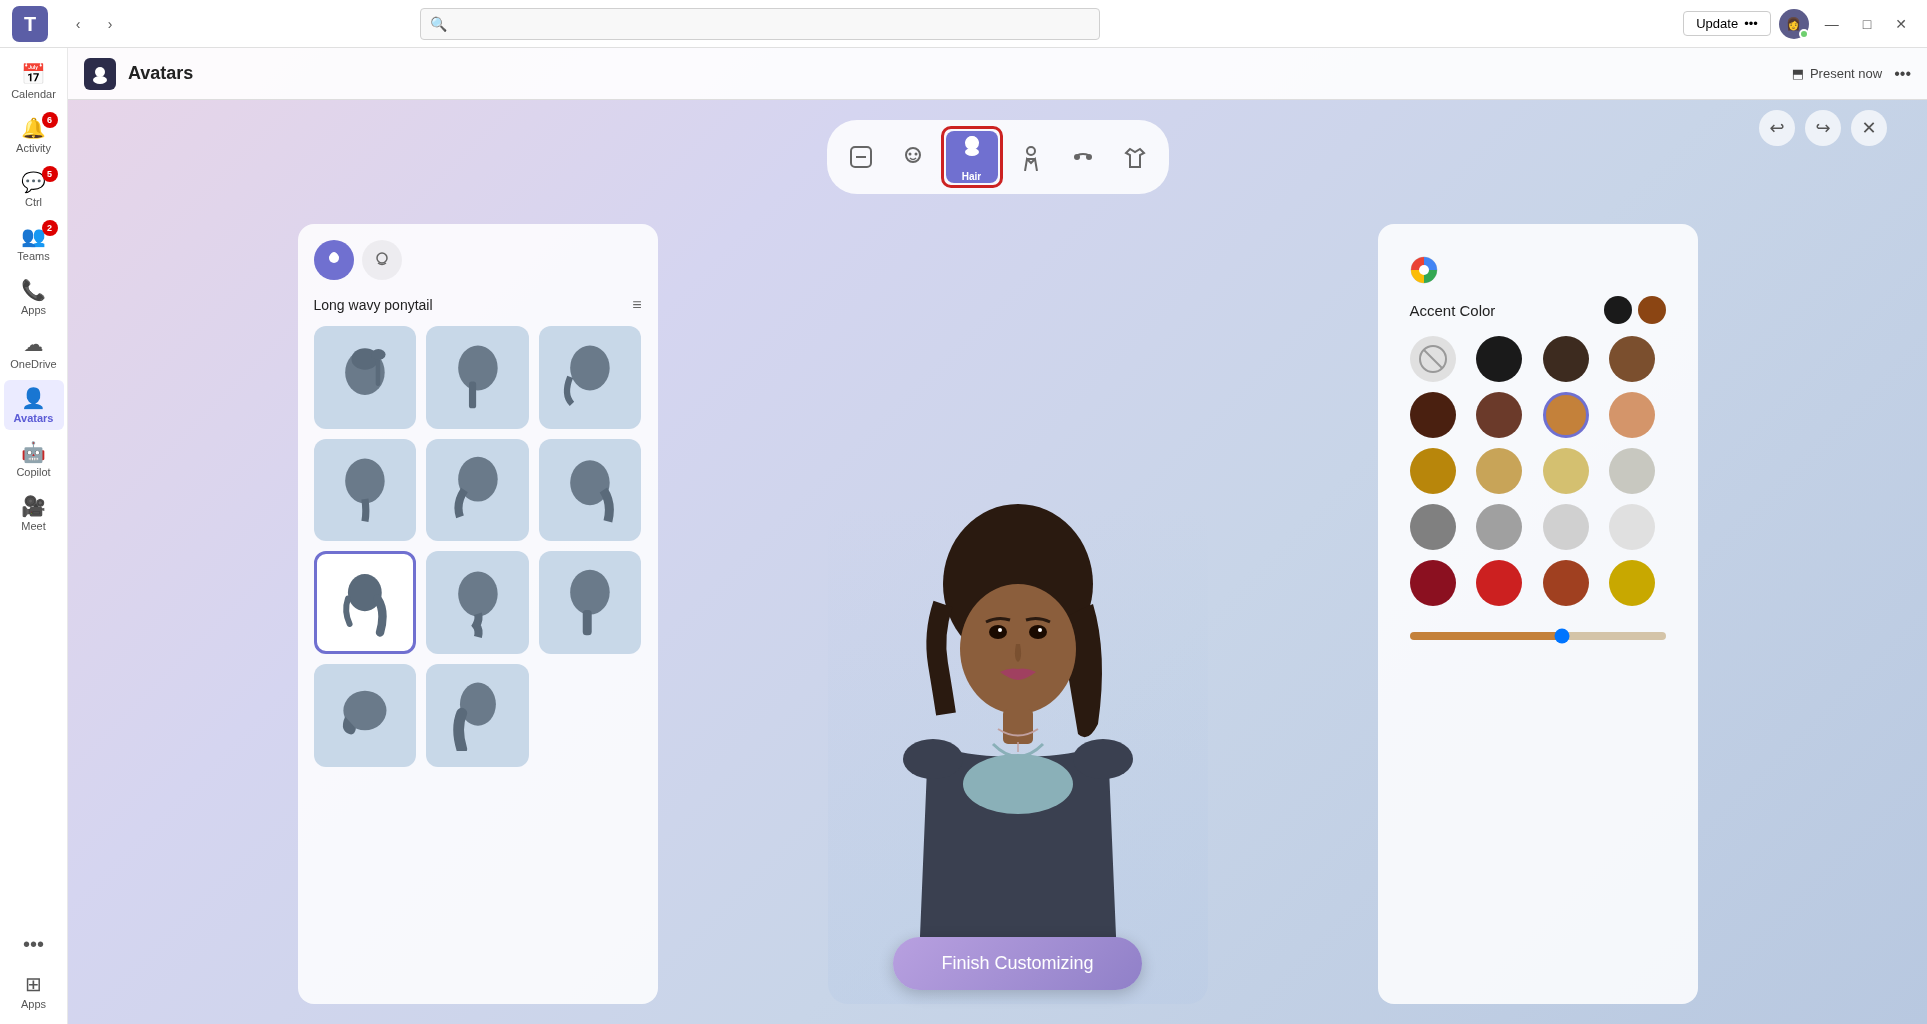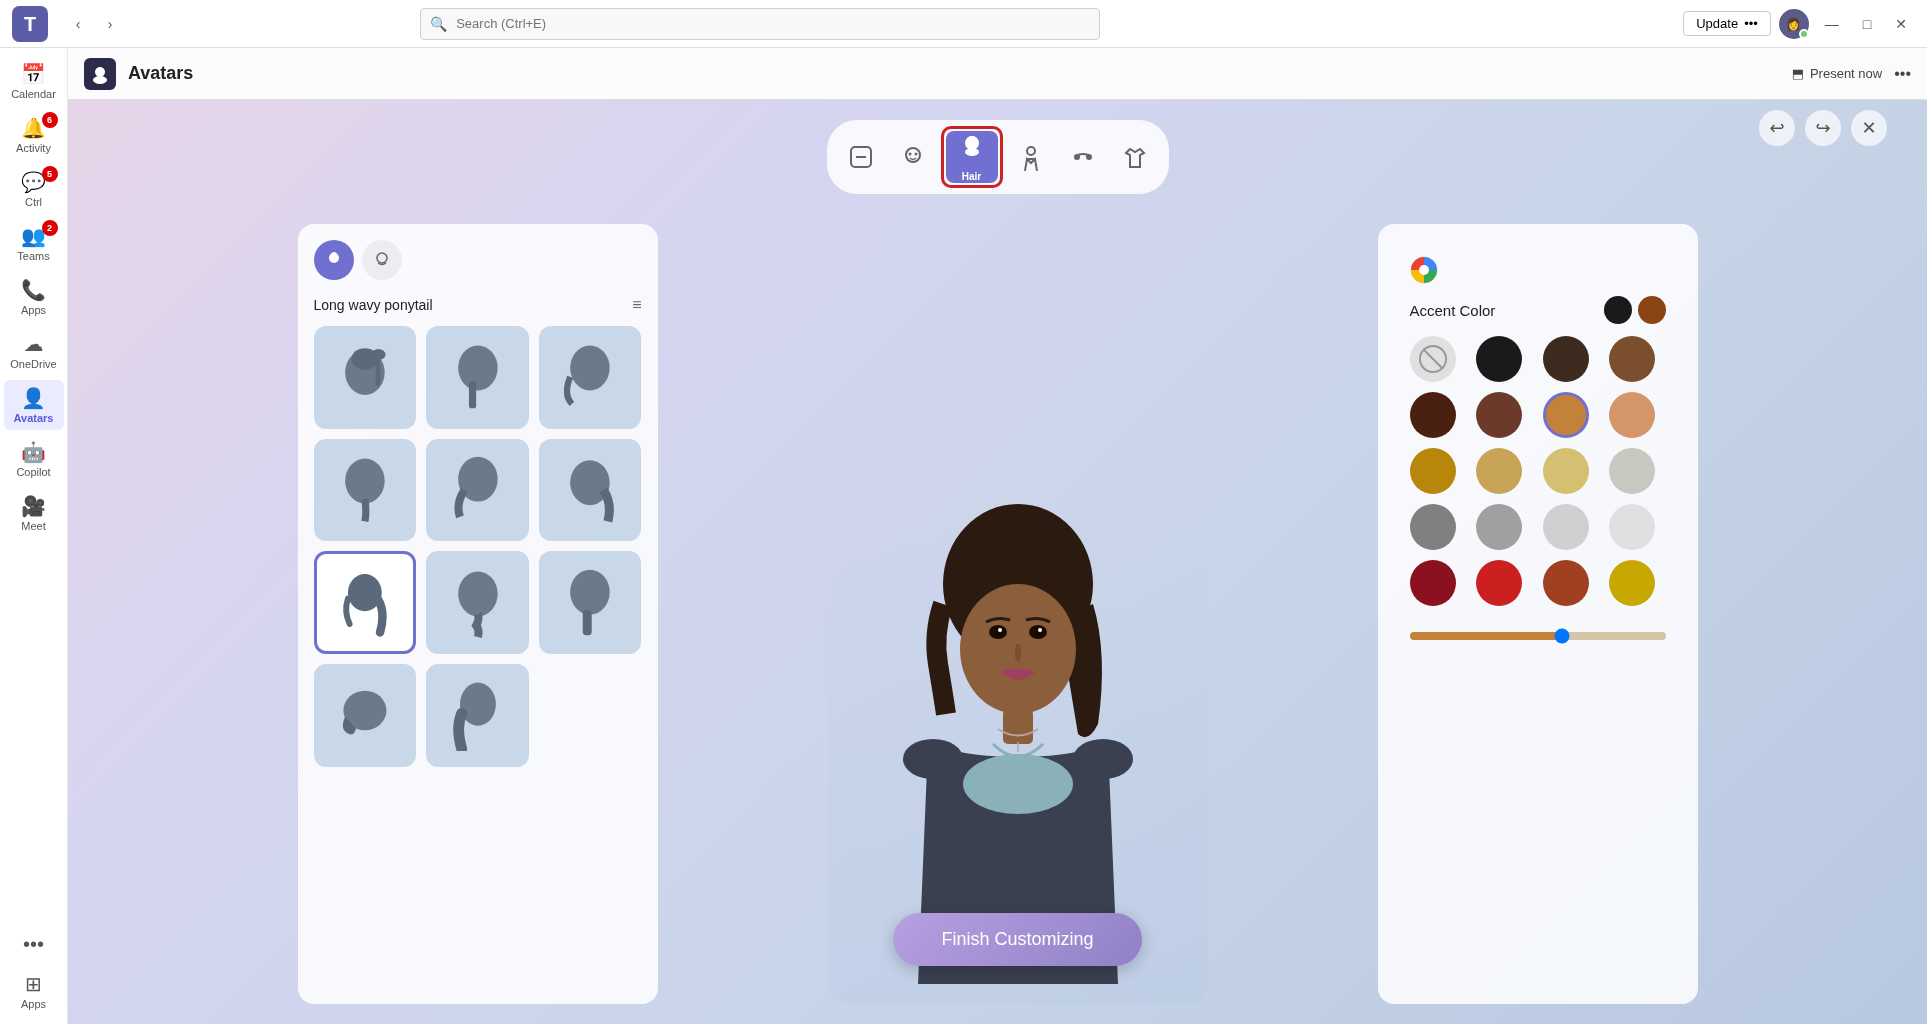--- a/index.html
+++ b/index.html
@@ -138,21 +138,21 @@
       flex: 1; display: flex; flex-direction: column; align-items: center;
       justify-content: flex-end; position: relative;
     }
     .avatar-3d {
       width: 380px; height: 500px;
       background: linear-gradient(180deg, transparent 0%, rgba(180,200,230,0.3) 100%);
       display: flex; align-items: flex-end; justify-content: center;
       position: relative; border-radius: 20px; overflow: hidden;
     }
     .finish-btn {
-      position: absolute; bottom: 38px;
+      position: absolute; bottom: 14px;
       background: linear-gradient(135deg, #b8a0e0, #9080c8);
       color: white; border: none; border-radius: 30px;
       padding: 16px 48px; font-size: 18px; font-weight: 500;
       cursor: pointer; box-shadow: 0 4px 15px rgba(0,0,0,0.2);
     }
 
     
     .right-panel {
       width: 320px; background: rgba(255,255,255,0.85);
       border-radius: 16px; padding: 32px; margin-left: 20px;
@@ -193,21 +193,20 @@
     </svg>
   </div>
 
   <div class="titlebar-nav">
     <button class="nav-btn">‹</button>
     <button class="nav-btn">›</button>
   </div>
 
   <div class="search-bar">
     <span style="color:#888;font-size:14px;">🔍</span>
-    <input type="text" placeholder="Search (Ctrl+E)" style="">
   </div>
 
   <div class="titlebar-right">
     <button class="update-btn">
       <span>Update</span>
       <span>•••</span>
     </button>
     <div class="avatar-pic">
       <span>👩</span>
       <div class="online-dot"></div>

